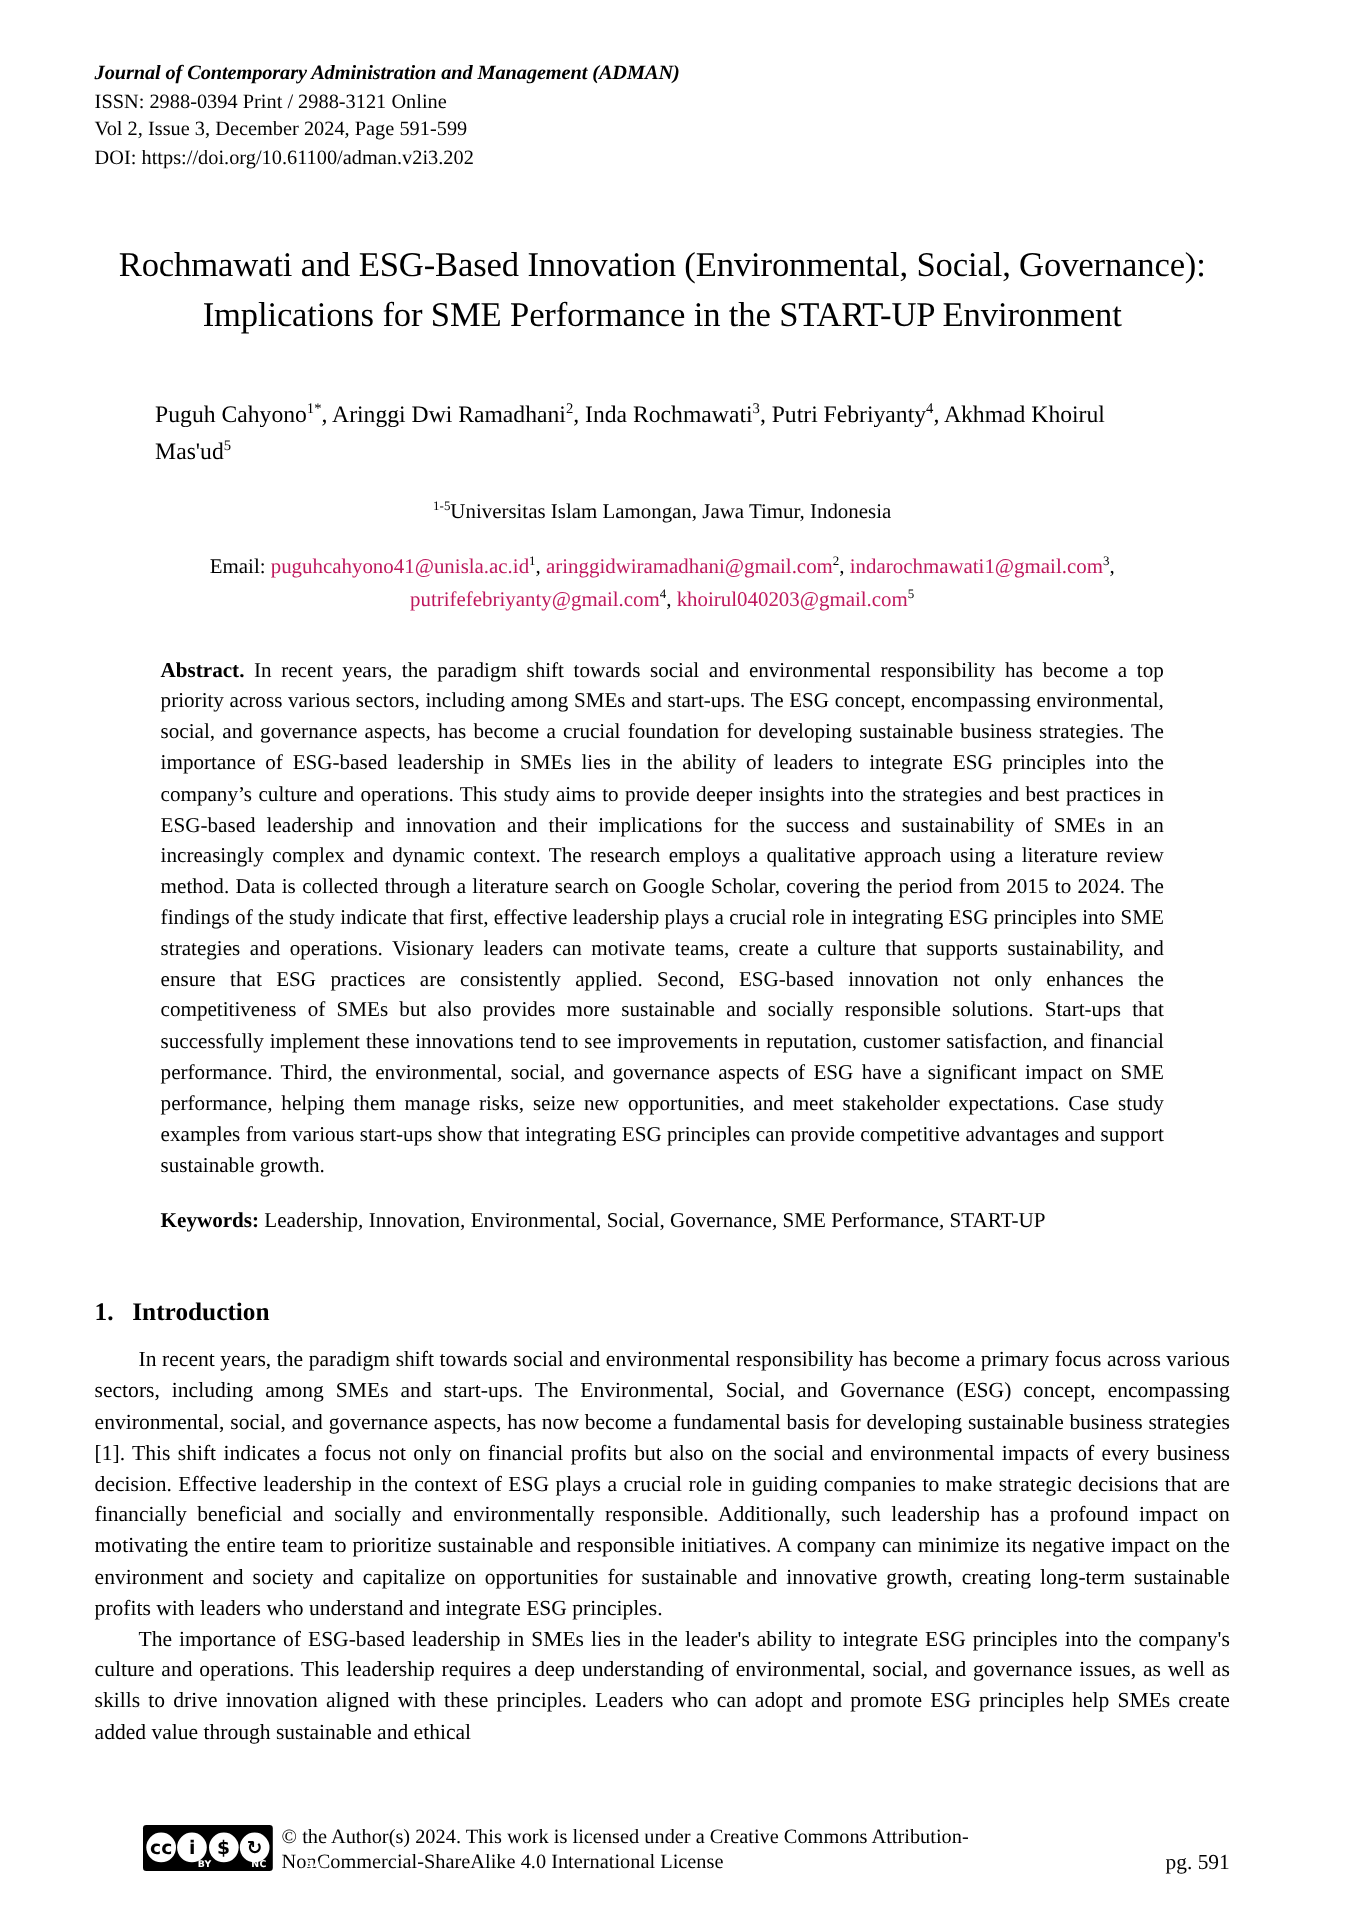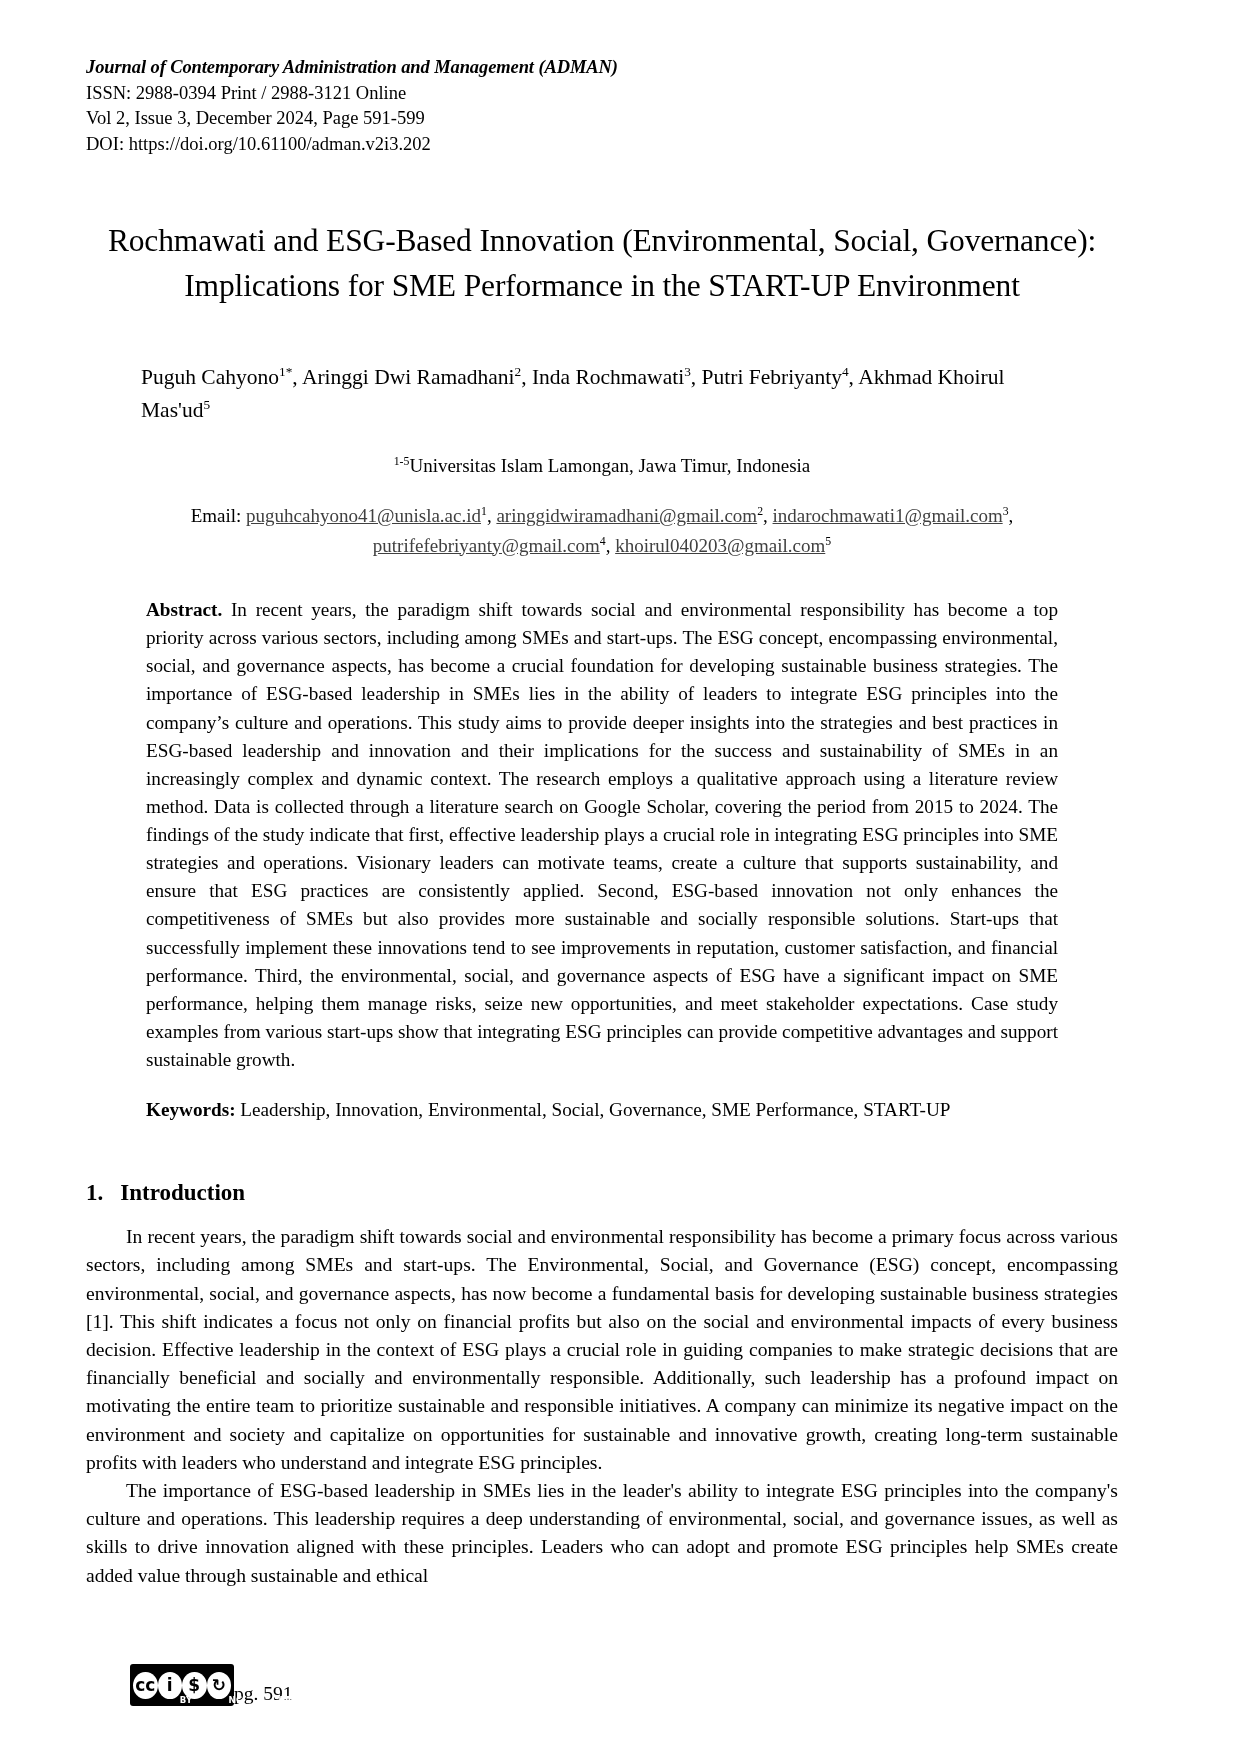--- a/index.html
+++ b/index.html
@@ -59,22 +59,21 @@
     font-size: 19px;
   }
   .emails {
     margin-top: 24px;
     text-align: center;
     font-size: 19px;
     line-height: 1.55;
   }
   .emails .lbl { color: #000; }
   .emails a, .emails .mailto {
-    color: #404040;
-    text-decoration: underline;
+    color: #be185d;
   }
   sup { font-size: 0.62em; vertical-align: super; line-height: 0; }
 
   
   .abstract {
     margin: 36px 60px 0 60px;
     font-size: 19.2px;
     line-height: 1.465;
     text-align: justify;
   }
@@ -108,21 +107,21 @@
   
   .footer {
     position: absolute;
     left: 130px;
     right: 122px;
     bottom: 48px;
     display: flex;
     align-items: flex-start;
   }
   .cc-badge {
-    width: 104px;
+    width: 118px;
     height: 42px;
     background: #000000;
     border-radius: 3px;
     display: flex;
     align-items: center;
     justify-content: space-between;
     padding: 0 3px;
     box-sizing: border-box;
     flex: none;
   }
@@ -210,16 +209,20 @@
         <div class="cc-circ">$</div>
         <div class="cc-circ">↻</div>
       </div>
       <div class="cc-labels">
         <span>cc</span>
         <span>BY</span>
         <span>NC</span>
         <span>SA</span>
       </div>
     </div>
+    <div class="license-text">
+      <div>© the Author(s) 2024. This work is licensed under a Creative Commons Attribution-</div>
+      <div>NonCommercial-ShareAlike 4.0 International License</div>
+    </div>
     <div class="pageno">pg. 591</div>
   </div>
 
 </div>
 
 </body></html>

